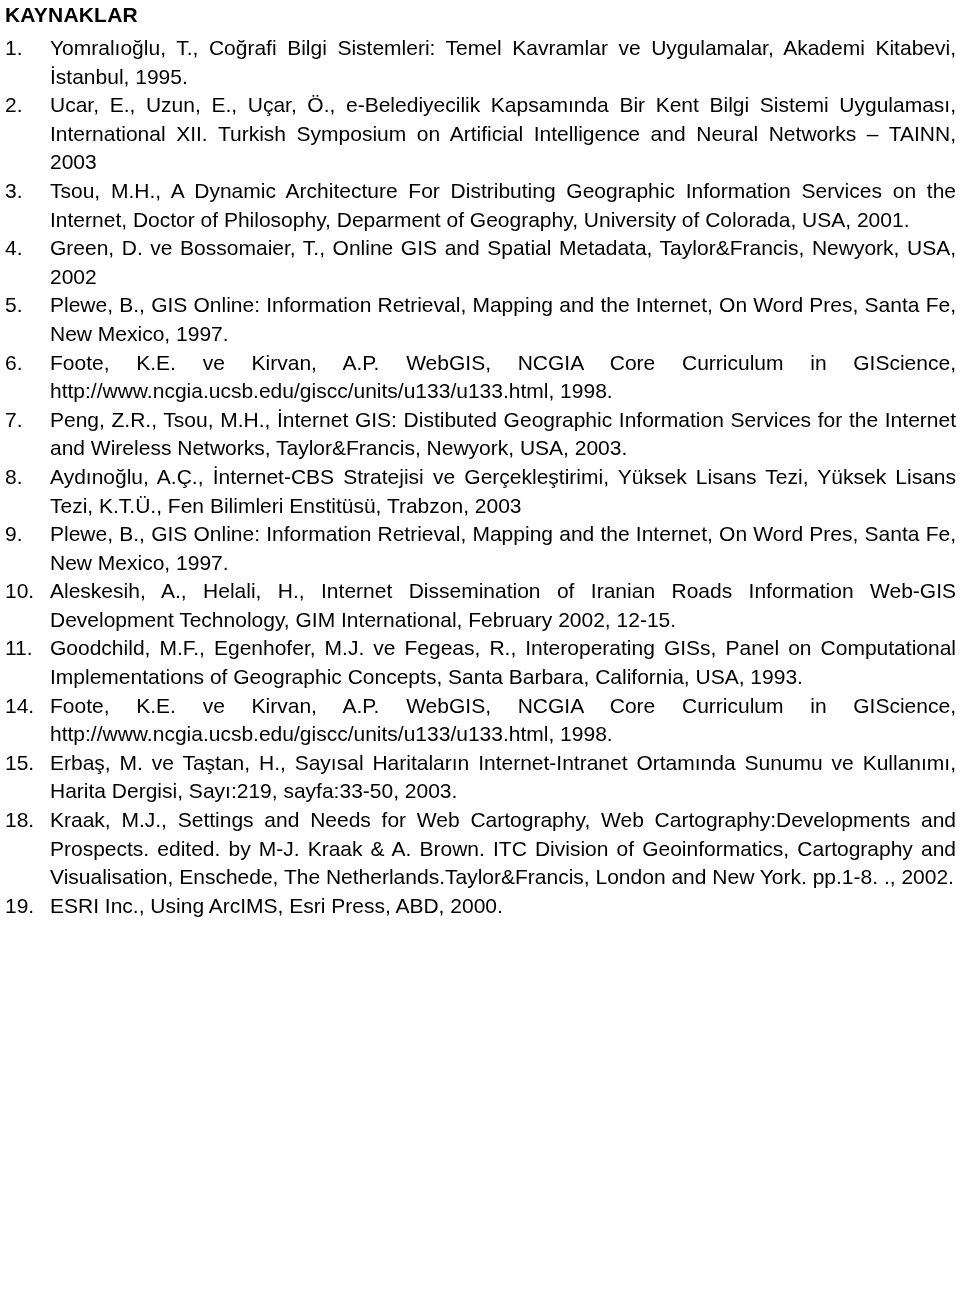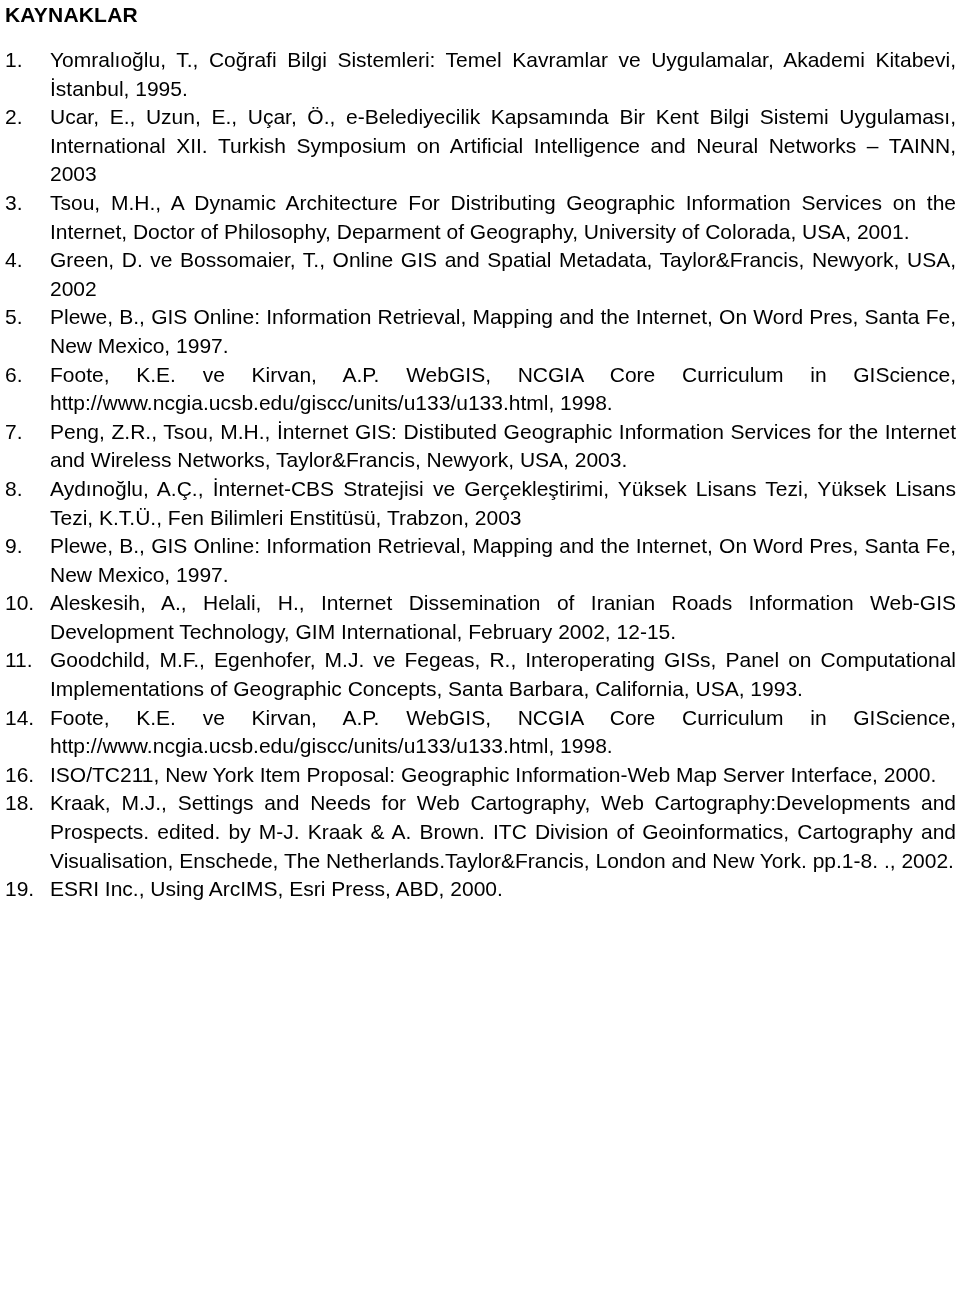--- a/index.html
+++ b/index.html
@@ -23,21 +23,21 @@
     box-sizing: border-box;
     padding: 2px 4px 0 5px;
     overflow: hidden;
   }
 
   .page-title {
     font-size: 21px;
     font-weight: bold;
     letter-spacing: 0.2px;
     line-height: 26px;
-    margin: 0 0 18px 0;
+    margin: 0 0 6px 0;
     padding: 0;
   }
 
   .ref-list {
     list-style: none;
     margin: 0;
     padding: 0;
   }
 
   .ref-item {
@@ -128,22 +128,22 @@
       </li>
       <li class="ref-item nostretch">
         <span class="ref-num">11.</span>
         <span class="body">Goodchild, M.F., Egenhofer, M.J. ve Fegeas, R., Interoperating GISs, Panel on Computational Implementations of Geographic Concepts, Santa Barbara, California, USA, 1993.</span>
       </li>
       <li class="ref-item nostretch">
         <span class="ref-num">14.</span>
         <span class="body">Foote, K.E. ve Kirvan, A.P. WebGIS, NCGIA Core Curriculum in GIScience, http://www.ncgia.ucsb.edu/giscc/units/u133/u133.html, 1998.</span>
       </li>
       <li class="ref-item nostretch">
-        <span class="ref-num">16.</span>
-        <span class="body">ISO/TC211, New York Item Proposal: Geographic Information-Web Map Server Interface, 2000.</span>
+        <span class="ref-num">15.</span>
+        <span class="body">Erbaş, M. ve Taştan, H., Sayısal Haritaların Internet-Intranet Ortamında Sunumu ve Kullanımı, Harita Dergisi, Sayı:219, sayfa:33-50, 2003.</span>
       </li>
       <li class="ref-item nostretch">
         <span class="ref-num">18.</span>
         <span class="body">Kraak, M.J., Settings and Needs for Web Cartography, Web Cartography:Developments and Prospects. edited. by M-J. Kraak &amp; A. Brown. ITC Division of Geoinformatics, Cartography and Visualisation, Enschede, The Netherlands.Taylor&amp;Francis, London and New York. pp.1-8. ., 2002.</span>
       </li>
       <li class="ref-item nostretch">
         <span class="ref-num">19.</span>
         <span class="body">ESRI Inc., Using ArcIMS, Esri Press, ABD, 2000.</span>
       </li>
     </ol>

